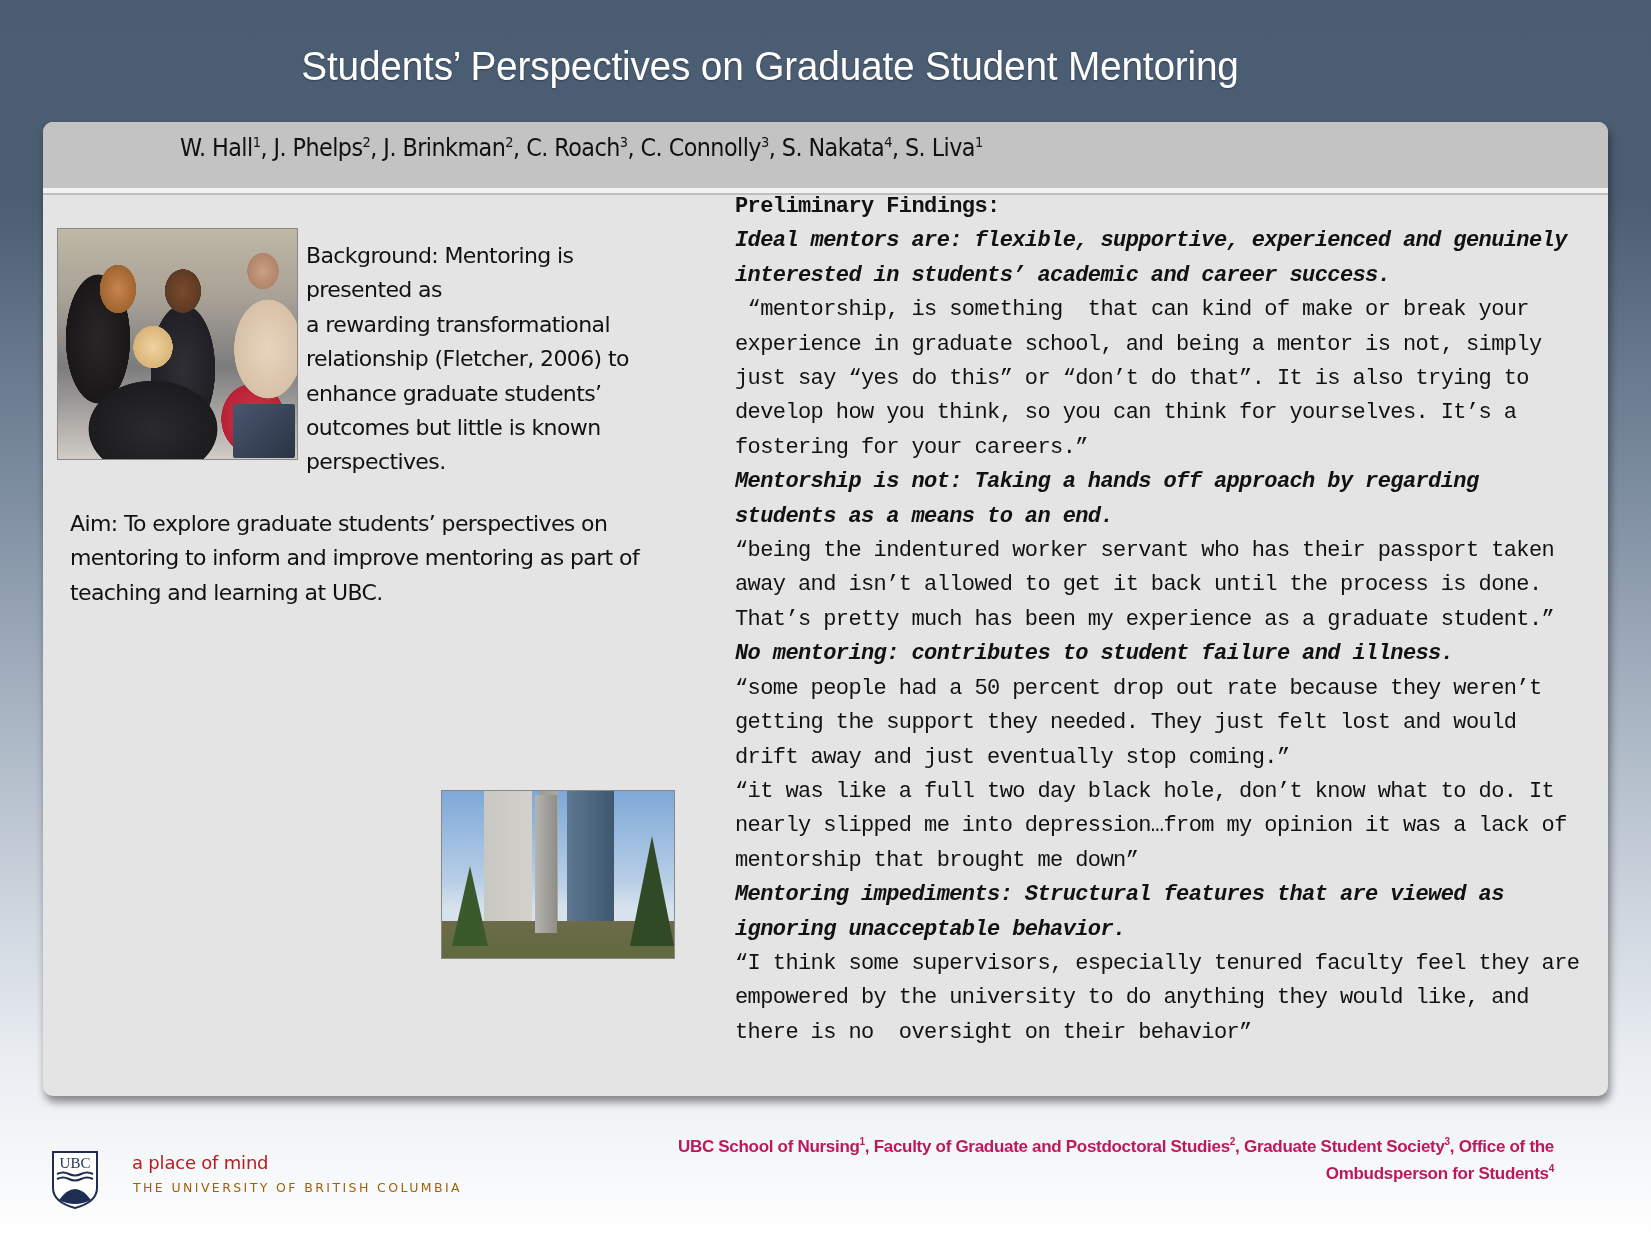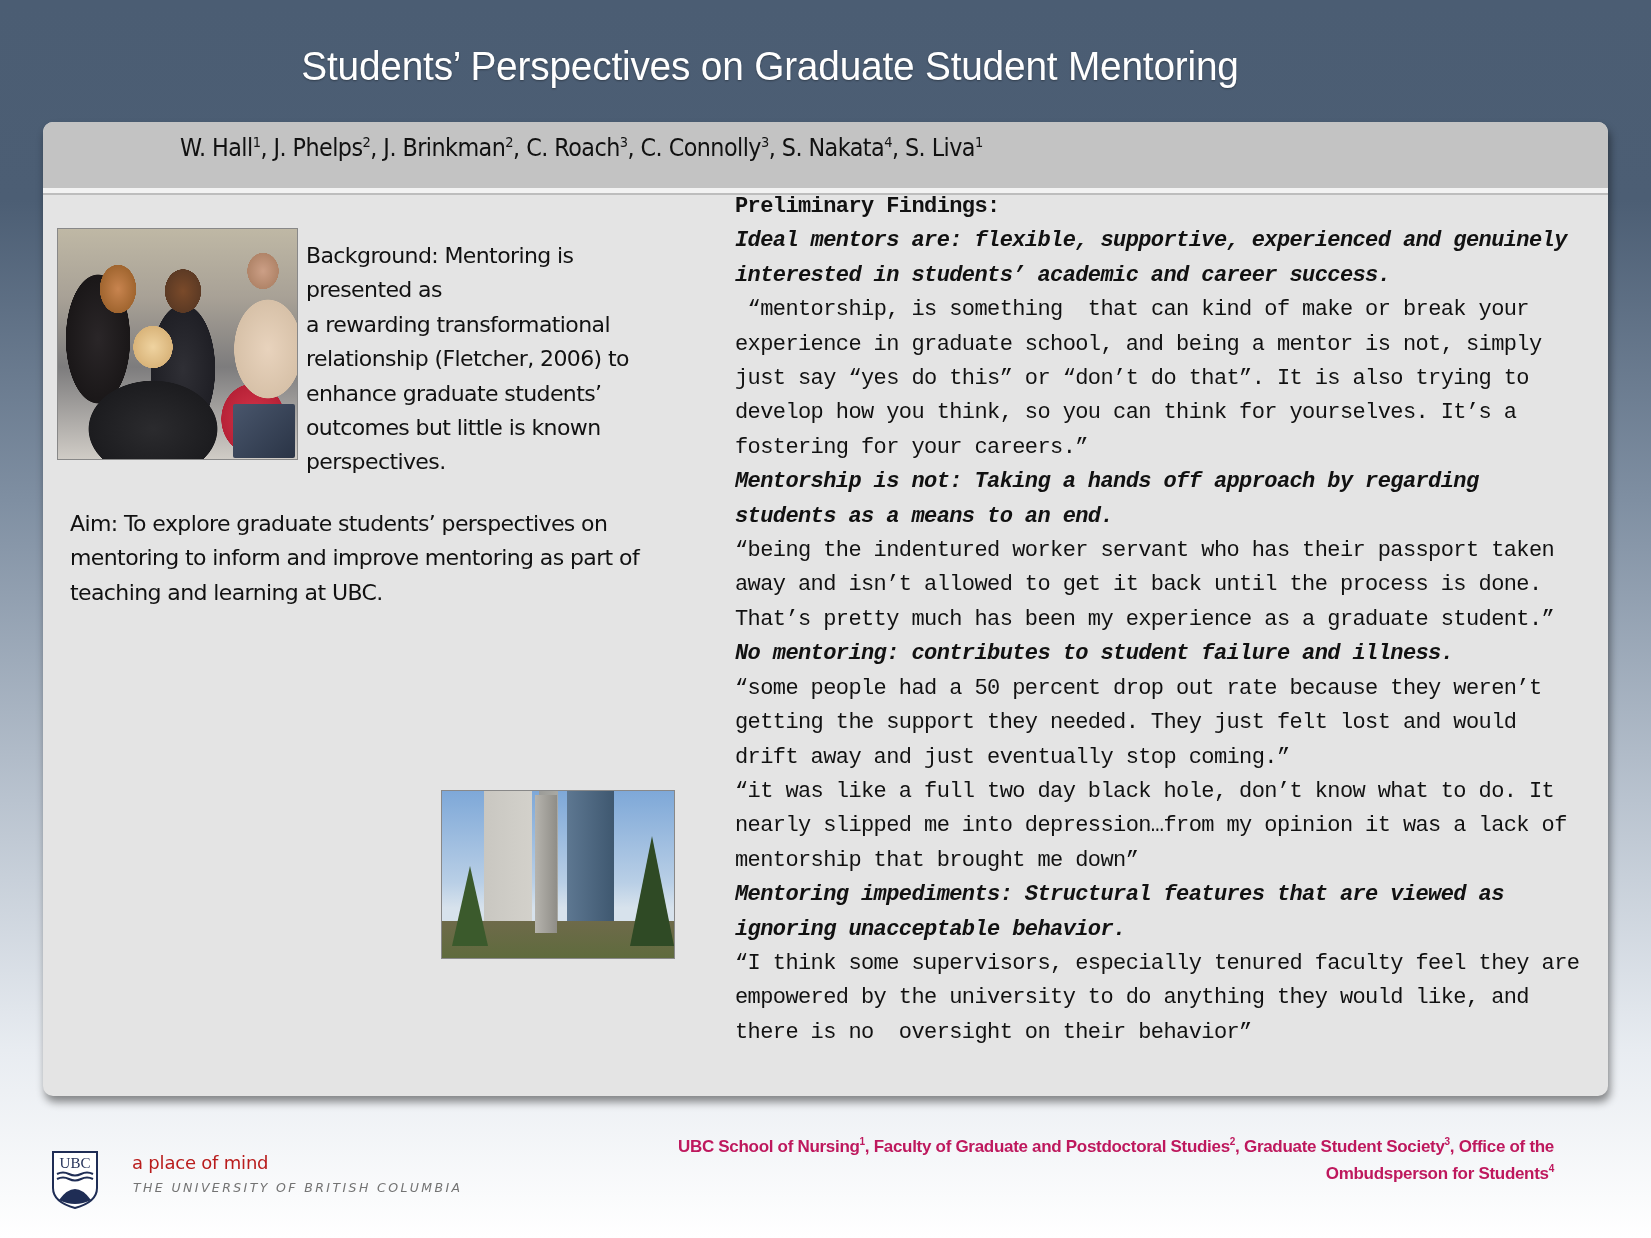--- a/index.html
+++ b/index.html
@@ -84,22 +84,22 @@
   .findings .heading { font-weight: bold; font-style: normal; }
   .findings .theme { font-weight: bold; font-style: italic; }
   .footer-logo {
     position: absolute; left: 51px; top: 1150px; width: 48px; height: 60px;
   }
   .tagline {
     position: absolute; left: 132px; top: 1152px; font-size: 18px; color: #b91c1c;
     font-family: "DejaVu Sans", sans-serif; letter-spacing: -0.2px;
   }
   .uni-name {
-    position: absolute; left: 133px; top: 1180px; font-size: 12.5px; color: #737373;
-    font-family: "DejaVu Sans", sans-serif; letter-spacing: 2.4px; font-style: italic;
+    position: absolute; left: 133px; top: 1180px; font-size: 12.5px; color: #a16207;
+    font-family: "DejaVu Sans", sans-serif; letter-spacing: 2.4px;
   }
   .affil {
     position: absolute; right: 97px; top: 1130px; width: 900px; text-align: right;
     color: #be185d; font-weight: bold; font-size: 17px; line-height: 23px;
     font-family: "Liberation Sans", sans-serif; letter-spacing: -0.3px;
   }
   .affil sup { font-size: 10px; }
 </style>
 </head>
 <body>

